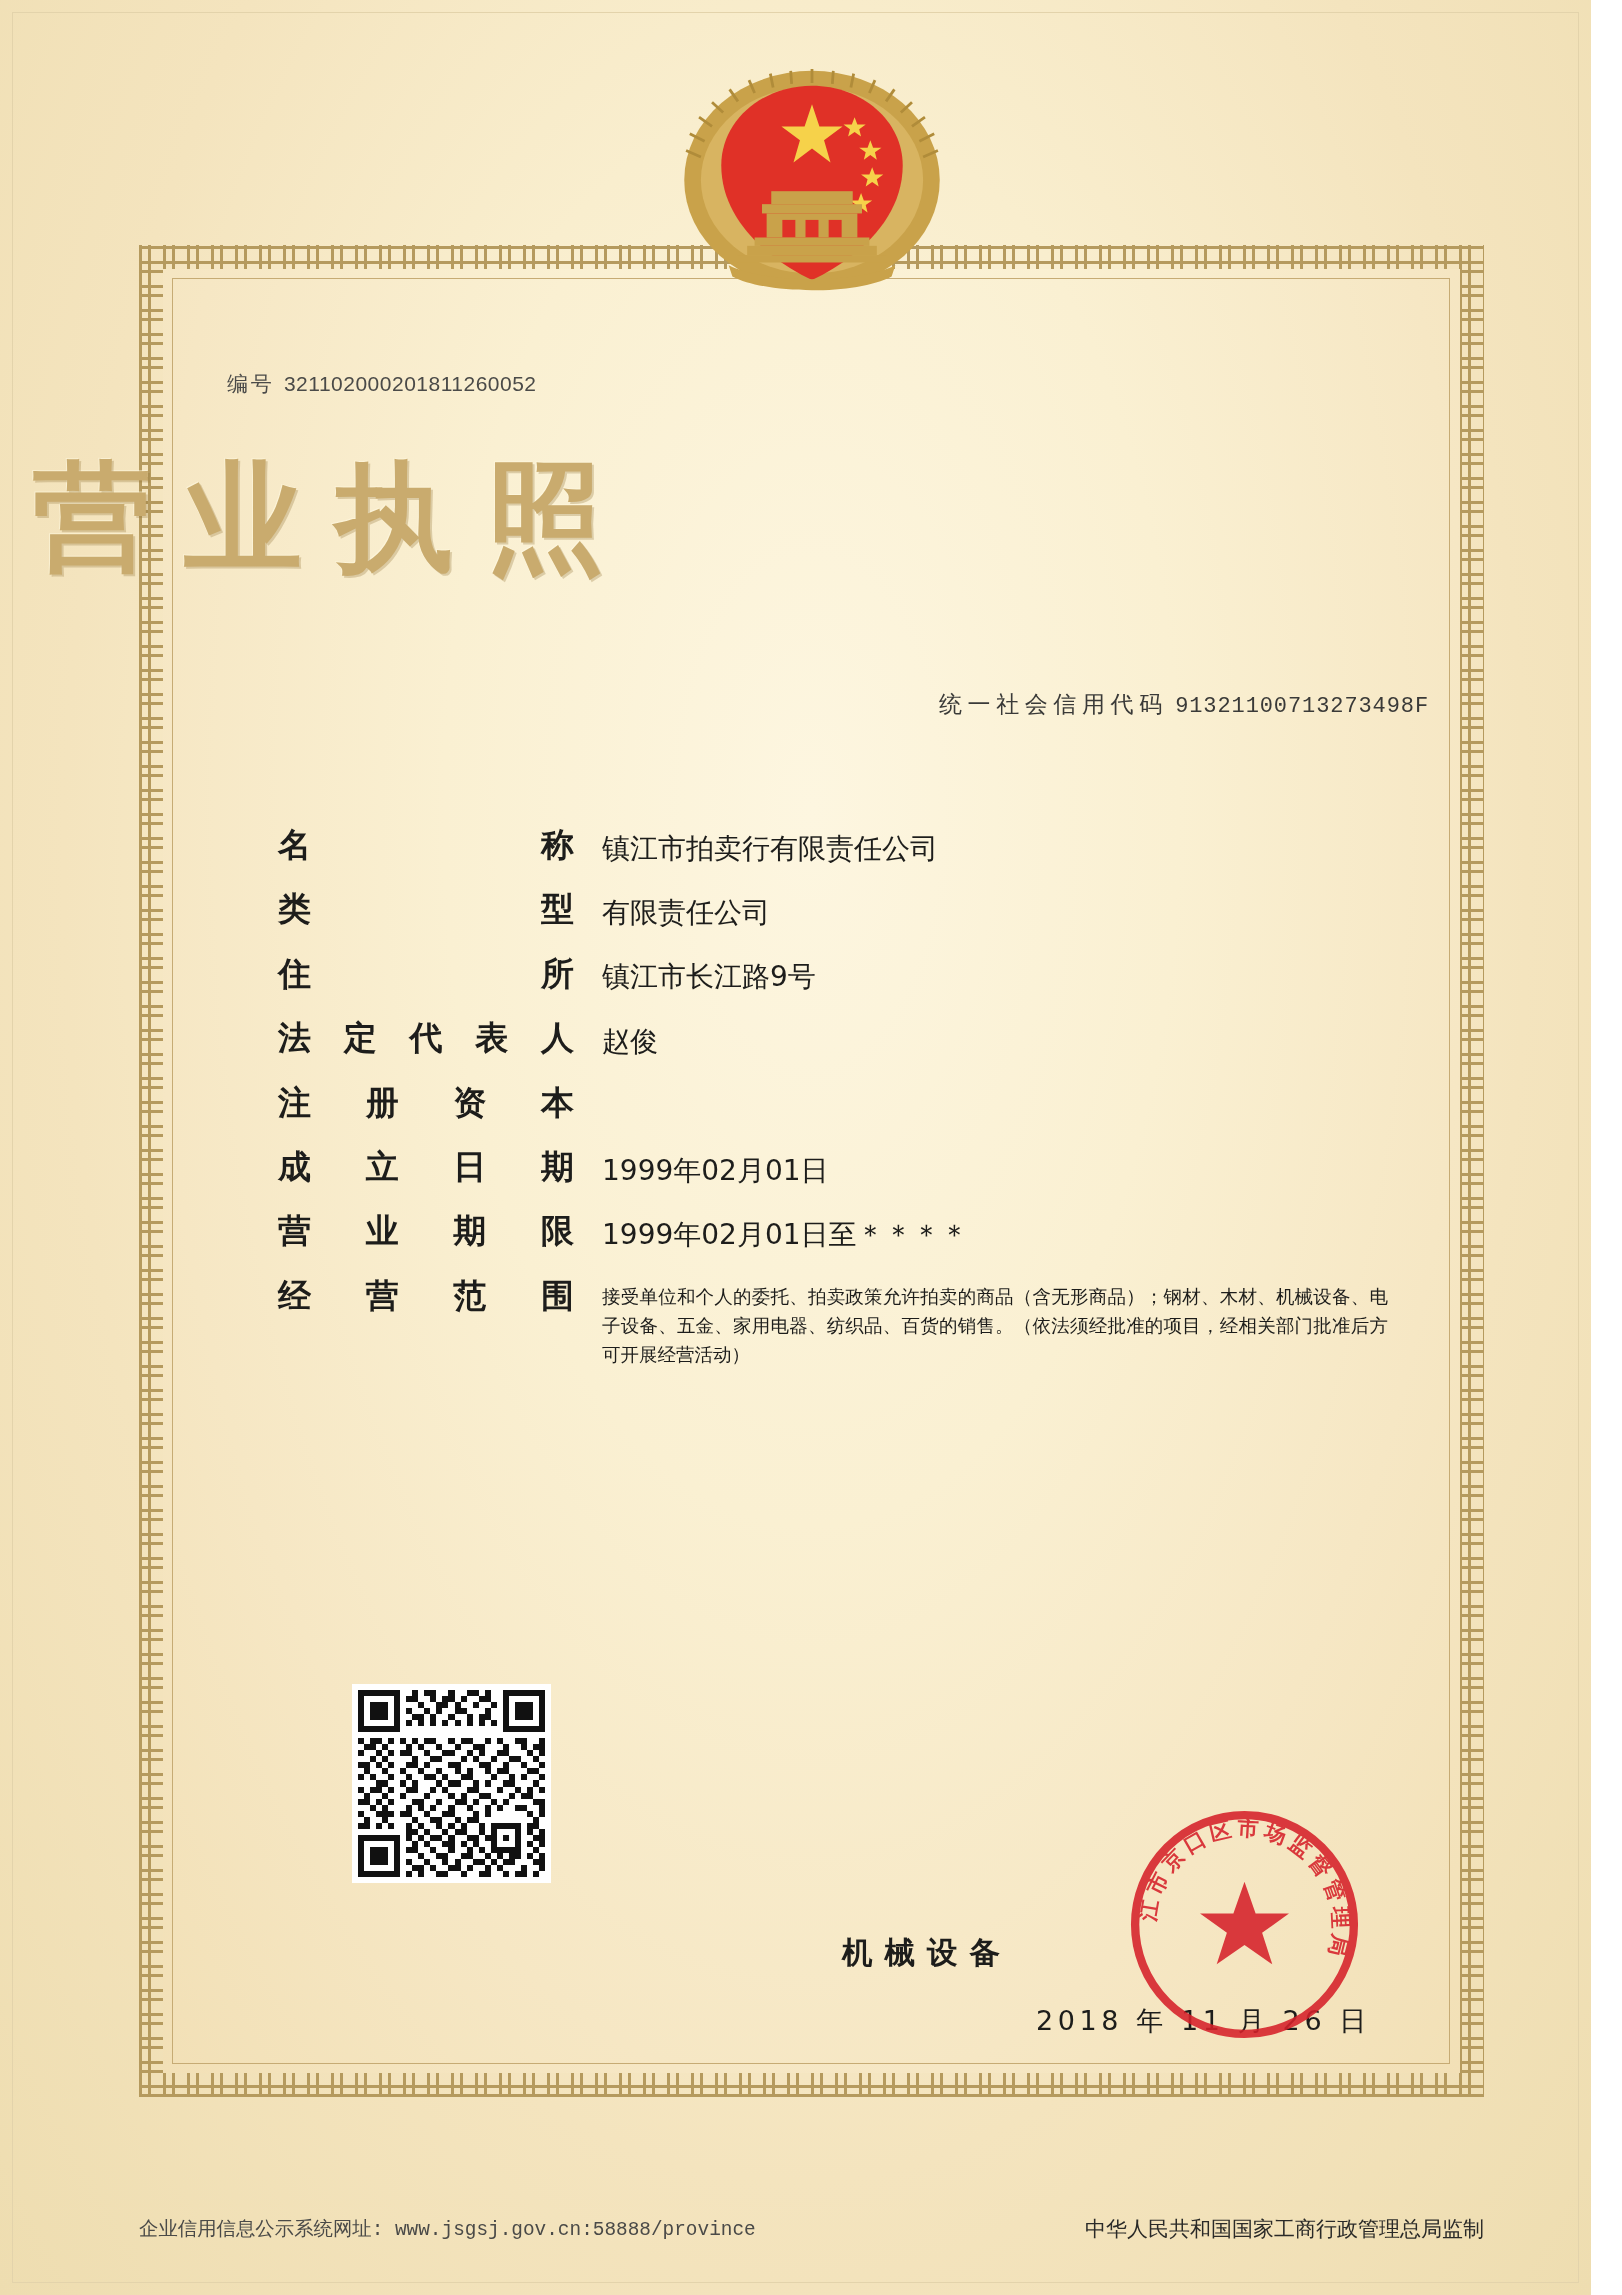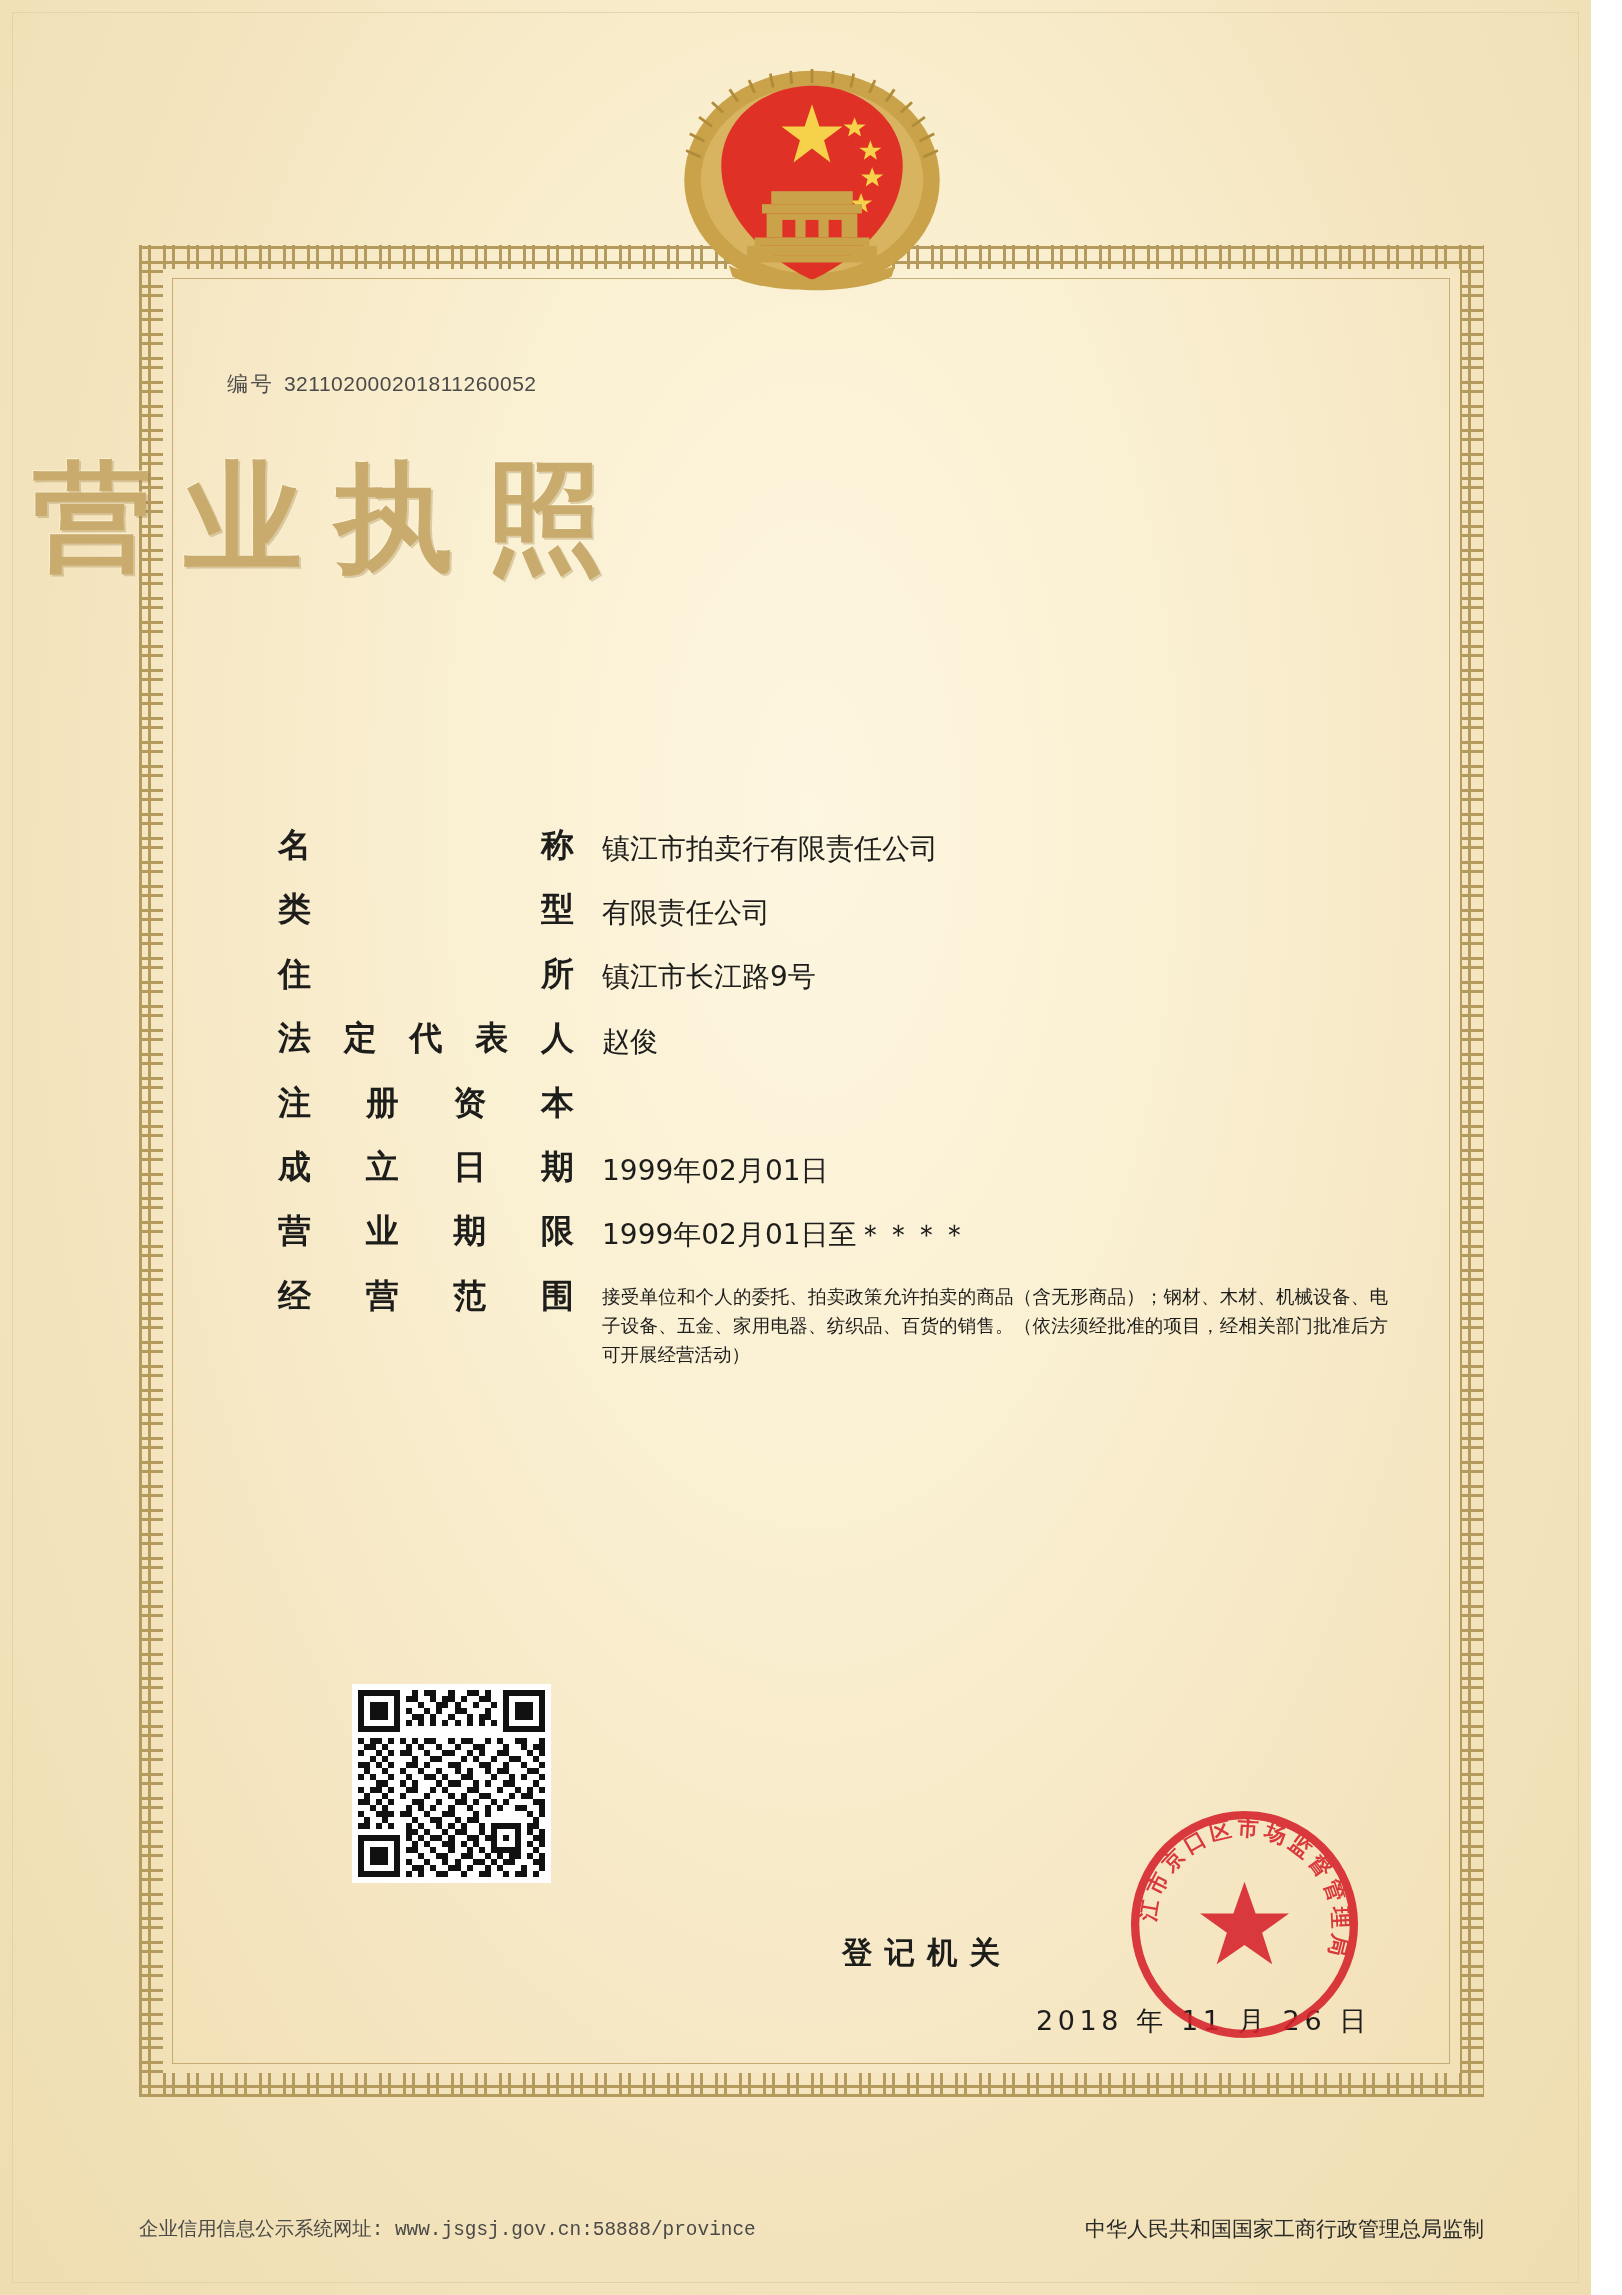--- a/index.html
+++ b/index.html
@@ -307,20 +307,23 @@
   </div>
 
   <div class="content">
 
     <div class="serial">
       <span class="label">编号</span><span class="value">321102000201811260052</span>
     </div>
 
     <div class="main-title">营业执照</div>
 
+    <div class="credit-code">
+      <span class="cc-label">统一社会信用代码</span><span class="cc-value">91321100713273498F</span>
+    </div>
 
     <div class="fields">
 
       <div class="field-row">
         <div class="field-label">
             <span>名</span>
             <span>称</span>
           </div>
         <div class="field-value">镇江市拍卖行有限责任公司</div>
       </div>
@@ -662,21 +665,21 @@
             <rect x="14" y="31" width="2" height="1"></rect>
             <rect x="18" y="31" width="1" height="1"></rect>
             <rect x="21" y="31" width="2" height="1"></rect>
             <rect x="25" y="31" width="1" height="1"></rect>
             <rect x="27" y="31" width="2" height="1"></rect>
             <rect x="30" y="31" width="1" height="1"></rect>
         </g>
       </svg>
     </div>
 
-    <div class="reg-authority">登记机关</div>
+    <div class="reg-authority">机械设备</div>
 
     <div class="reg-date">2018 年 11 月 26 日</div>
 
     <div class="seal">
       <svg viewBox="0 0 260 260" width="241" height="241" aria-hidden="true">
         <defs>
           <path id="sealArc" d="M 130,130 m -96,0 a 96,96 0 1,1 192,0 a 96,96 0 1,1 -192,0"></path>
         </defs>
         <g opacity="0.88">
           <circle cx="130" cy="130" r="118" fill="none" stroke="#d6212a" stroke-width="9"></circle>

